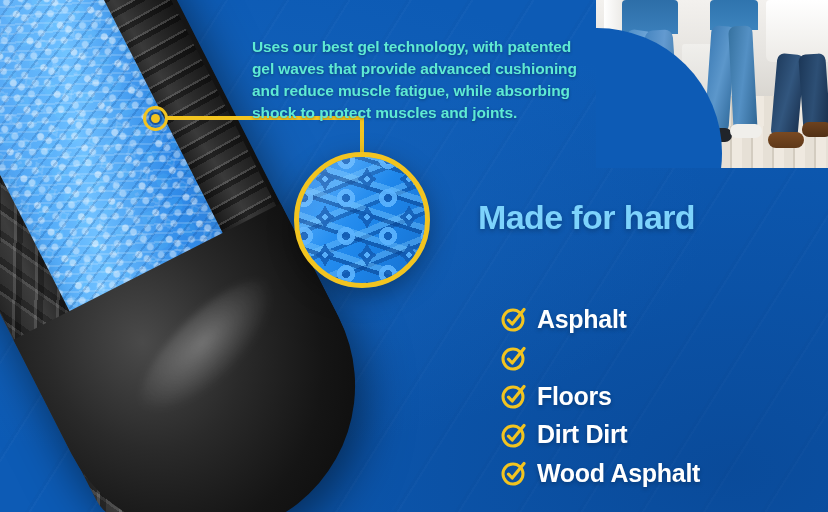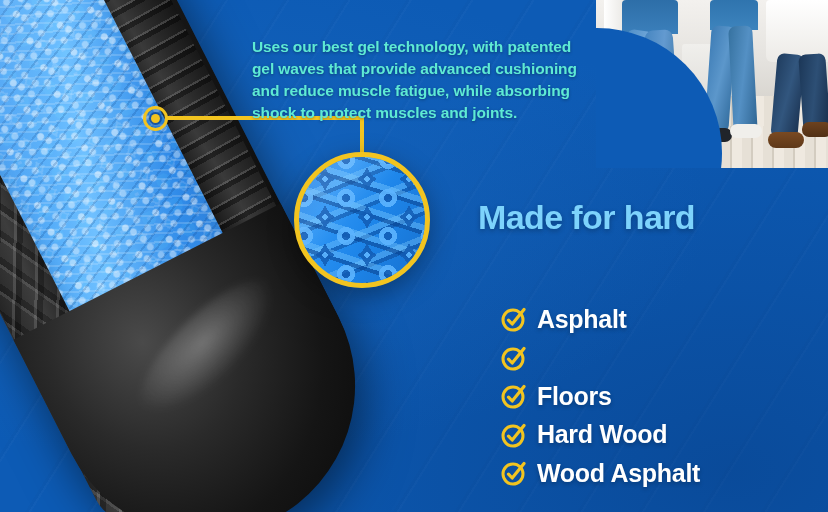--- a/index.html
+++ b/index.html
@@ -454,21 +454,21 @@
       </span>
       <span class="feature-label">Floors</span>
     </li>
     <li class="feature-item">
       <span class="check-icon">
         <svg viewBox="0 0 28 28" width="28" height="28">
           <circle cx="13" cy="15" r="10" fill="none" stroke="#f2c420" stroke-width="3"></circle>
           <path d="M8.5 15.2 L12.2 19 L24 4.5" fill="none" stroke="#f2c420" stroke-width="3.2" stroke-linecap="round" stroke-linejoin="round"></path>
         </svg>
       </span>
-      <span class="feature-label">Hard Wood</span>
+      <span class="feature-label">Dirt Dirt</span>
     </li>
     <li class="feature-item">
       <span class="check-icon">
         <svg viewBox="0 0 28 28" width="28" height="28">
           <circle cx="13" cy="15" r="10" fill="none" stroke="#f2c420" stroke-width="3"></circle>
           <path d="M8.5 15.2 L12.2 19 L24 4.5" fill="none" stroke="#f2c420" stroke-width="3.2" stroke-linecap="round" stroke-linejoin="round"></path>
         </svg>
       </span>
       <span class="feature-label">Wood Asphalt</span>
     </li>

